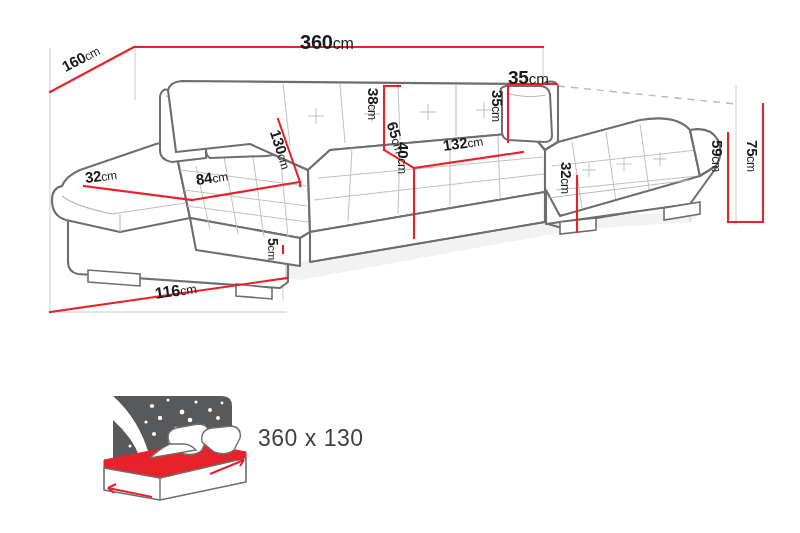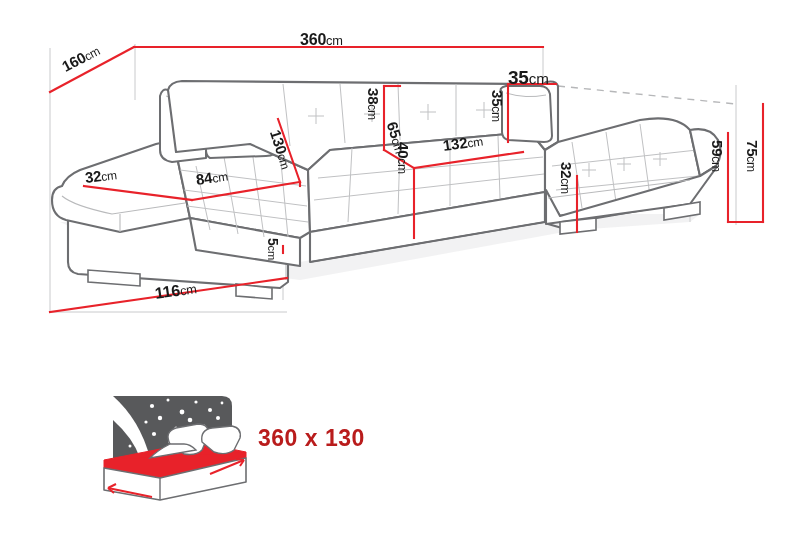--- a/index.html
+++ b/index.html
@@ -34,22 +34,22 @@
     white-space: nowrap;
     line-height: 1;
     letter-spacing: -0.2px;
   }
   .dim-label .unit {
     font-weight: normal;
     font-size: 0.80em;
   }
   .bed-size-text {
     position: absolute;
-    color: #b91c1c;
-    font-weight: bold;
+    color: #404040;
+    font-weight: normal;
     white-space: nowrap;
     letter-spacing: 0.5px;
   }
 </style>
 </head>
 <body>
 
 <div id="canvas-root">
 
   <svg class="drawing" viewBox="0 0 800 533" xmlns="http://www.w3.org/2000/svg">
@@ -291,21 +291,21 @@
 
       <g stroke="#e8222a" stroke-width="2" fill="none">
         <path d="M 108 488 L 152 497"></path>
         <path d="M 108 488 L 116 484 M 108 488 L 114 493"></path>
         <path d="M 244 460 L 210 474"></path>
         <path d="M 244 460 L 236 459 M 244 460 L 240 466"></path>
       </g>
     </g>
   </svg>
 
-  <div class="dim-label" style="left:300px; top:32px; font-size:16px;">
+  <div class="dim-label" style="left:300px; top:32px; font-size:20px;">
     <span>360</span><span class="unit">cm</span>
   </div>
 
   <div class="dim-label" style="left:63px; top:60px; font-size:15px; transform:rotate(-28deg); transform-origin:left center;">
     <span>160</span><span class="unit">cm</span>
   </div>
 
   <div class="dim-label" style="left:85px; top:170px; font-size:15px; transform:rotate(-7deg); transform-origin:left center;">
     <span>32</span><span class="unit">cm</span>
   </div>

